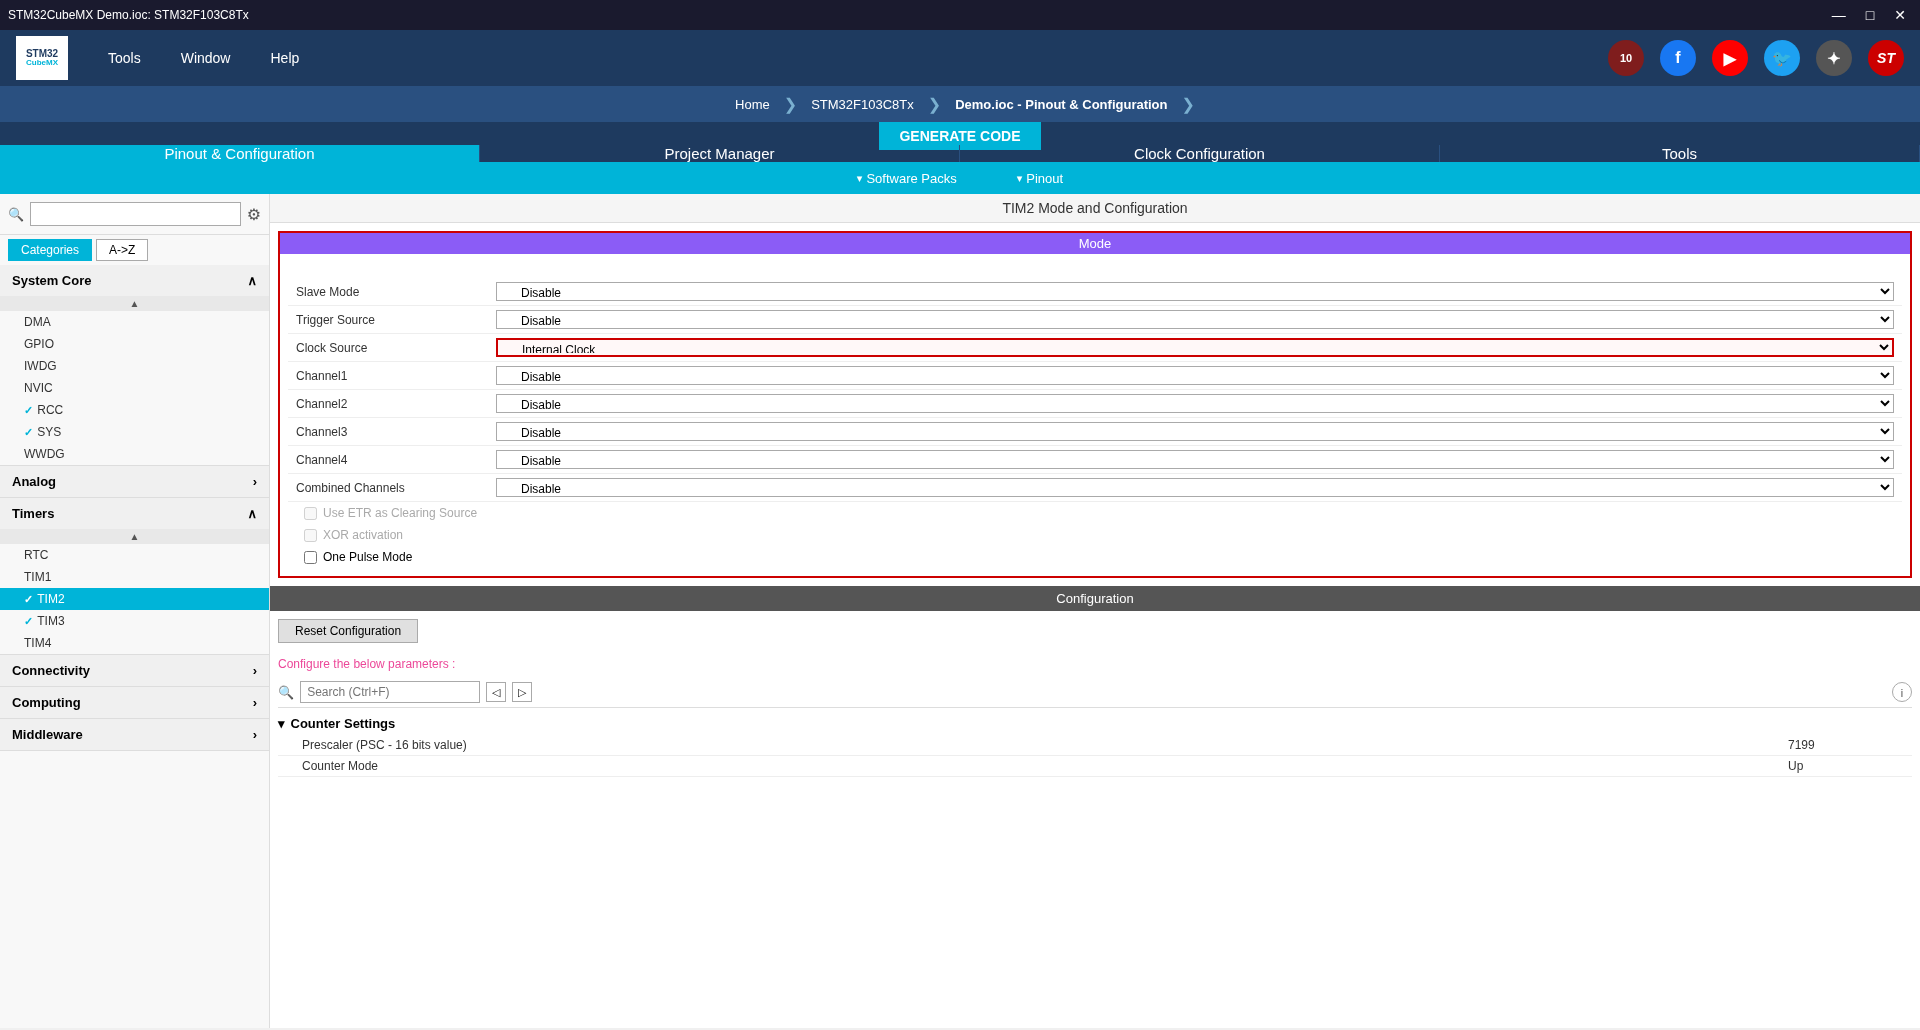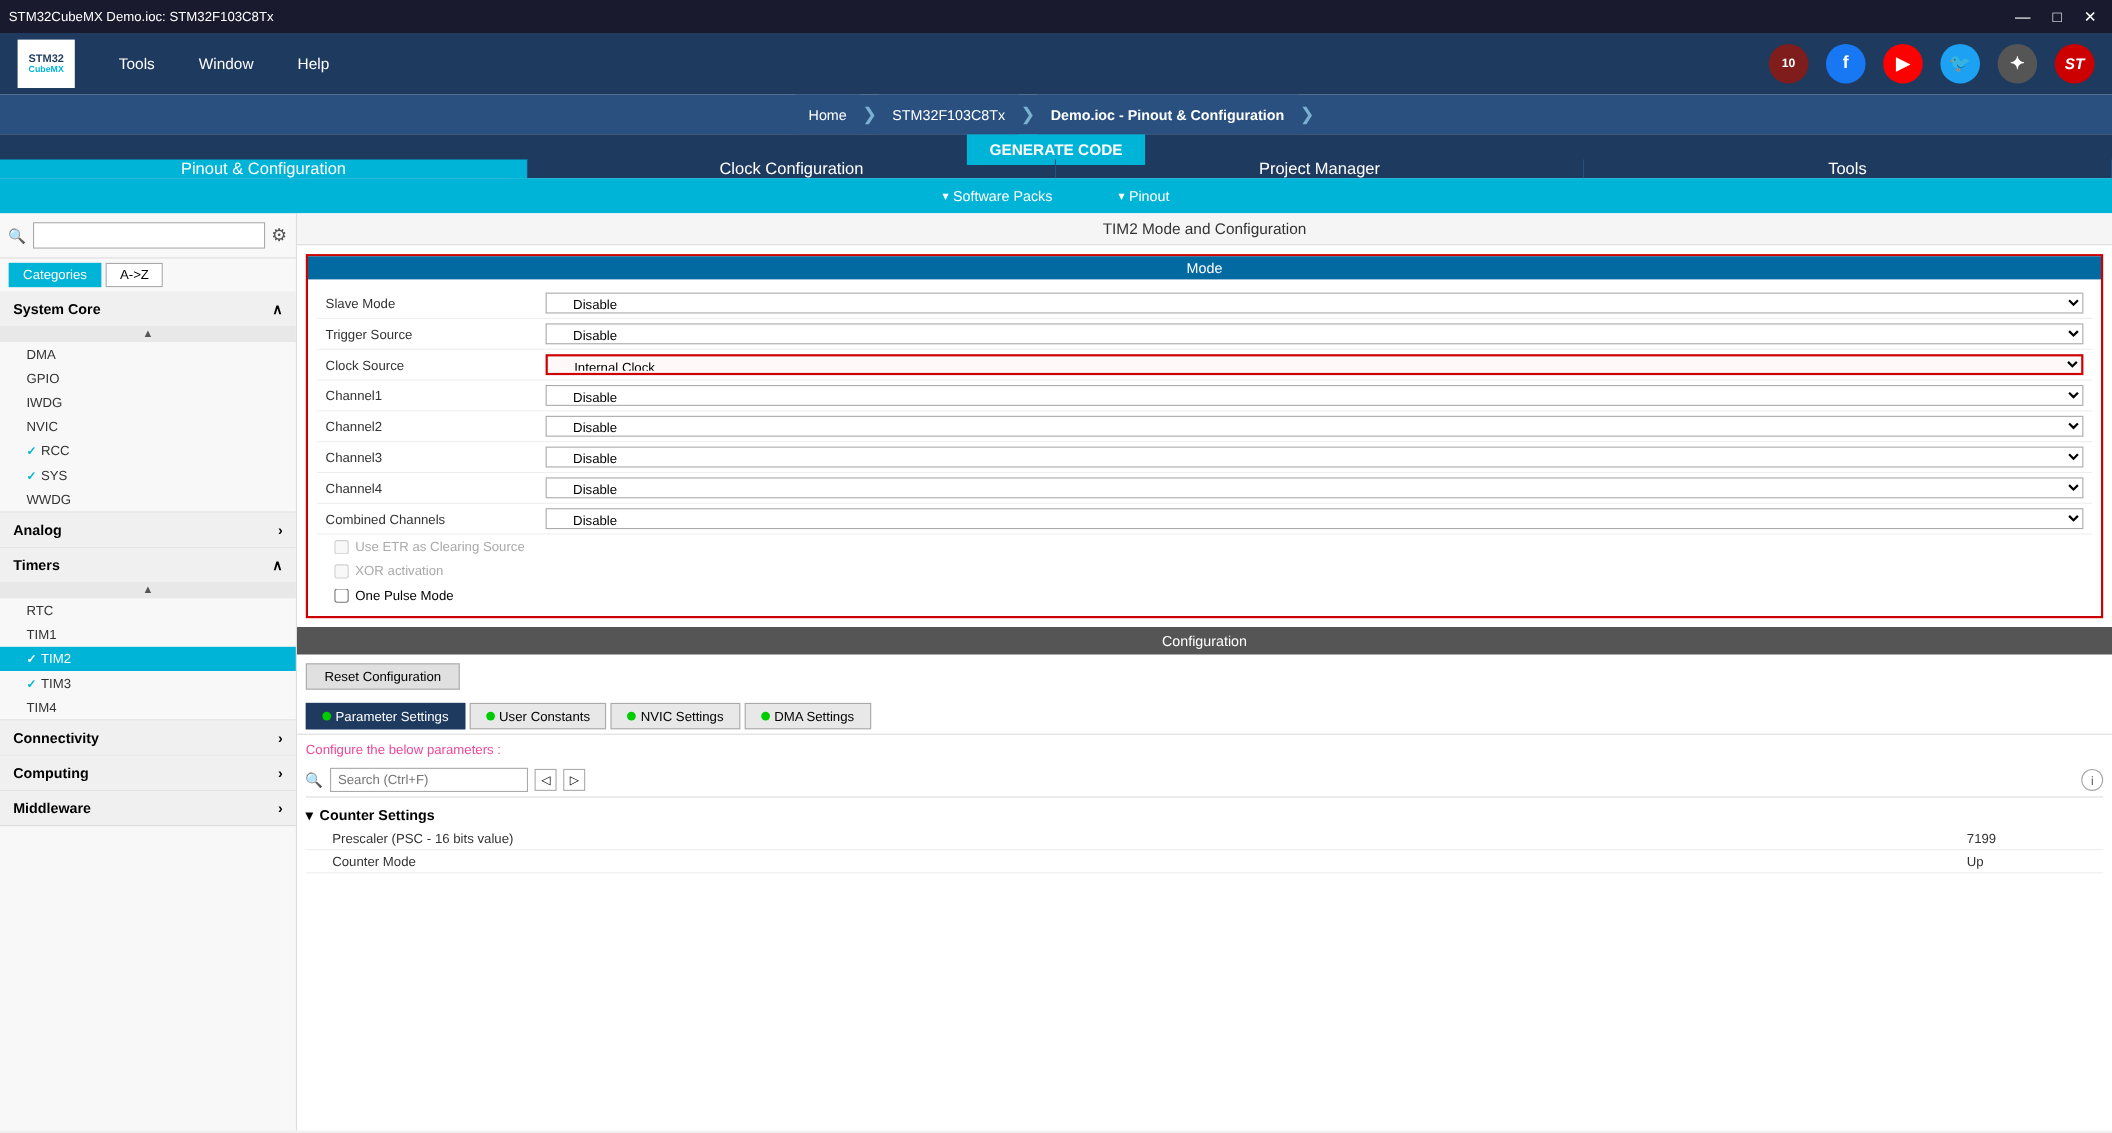--- a/index.html
+++ b/index.html
@@ -219,25 +219,25 @@
       border-bottom: 1px solid #ddd;
       color: #333;
     }
 
     .mode-section {
       border: 2px solid #cc0000;
       margin: 8px;
       padding: 8px;
     }
     .mode-label {
-      background: #0369a1;
+      background: #8b5cf6;
       color: white;
       text-align: center;
       padding: 3px;
-      margin: -8px -8px 8px -8px;
+      margin: -8px -8px 24px -8px;
       font-size: 13px;
     }
 
     .config-row {
       display: flex;
       align-items: center;
       padding: 4px 8px;
       border-bottom: 1px solid #eee;
       min-height: 28px;
     }
@@ -443,24 +443,24 @@
     <span class="breadcrumb-sep">❯</span>
   </div>
   <button class="generate-code-btn">GENERATE CODE</button>
 </div>
 
 <div class="tab-bar">
   <div class="tab-item active">
     <span>Pinout &amp; Configuration</span>
   </div>
   <div class="tab-item">
+    <span>Project Manager</span>
+  </div>
+  <div class="tab-item">
     <span>Clock Configuration</span>
-  </div>
-  <div class="tab-item">
-    <span>Project Manager</span>
   </div>
   <div class="tab-item">
     <span>Tools</span>
   </div>
 </div>
 
 <div class="sub-tab-bar">
   <div class="sub-tab-item">
     <span class="sub-tab-arrow">▾</span>
     <span>Software Packs</span>
@@ -636,38 +636,20 @@
         <input type="checkbox" style="">
         <span>One Pulse Mode</span>
       </div>
     </div>
 
     <div class="config-section">
       <div class="config-section-title">Configuration</div>
       <button class="reset-btn">Reset Configuration</button>
 
       
-      <div class="param-tabs">
-        <div class="param-tab active">
-          <span class="dot"></span>
-          <span>Parameter Settings</span>
-        </div>
-        <div class="param-tab">
-          <span class="dot"></span>
-          <span>User Constants</span>
-        </div>
-        <div class="param-tab">
-          <span class="dot"></span>
-          <span>NVIC Settings</span>
-        </div>
-        <div class="param-tab">
-          <span class="dot"></span>
-          <span>DMA Settings</span>
-        </div>
-      </div>
 
       
       <div class="config-params">
         <div class="config-params-header">Configure the below parameters :</div>
         <div class="params-search">
           <span>🔍</span>
           <input class="params-search-input" type="text" placeholder="Search (Ctrl+F)" style="">
           <button class="params-nav-btn">◁</button>
           <button class="params-nav-btn">▷</button>
           <div class="info-icon">ℹ</div>

